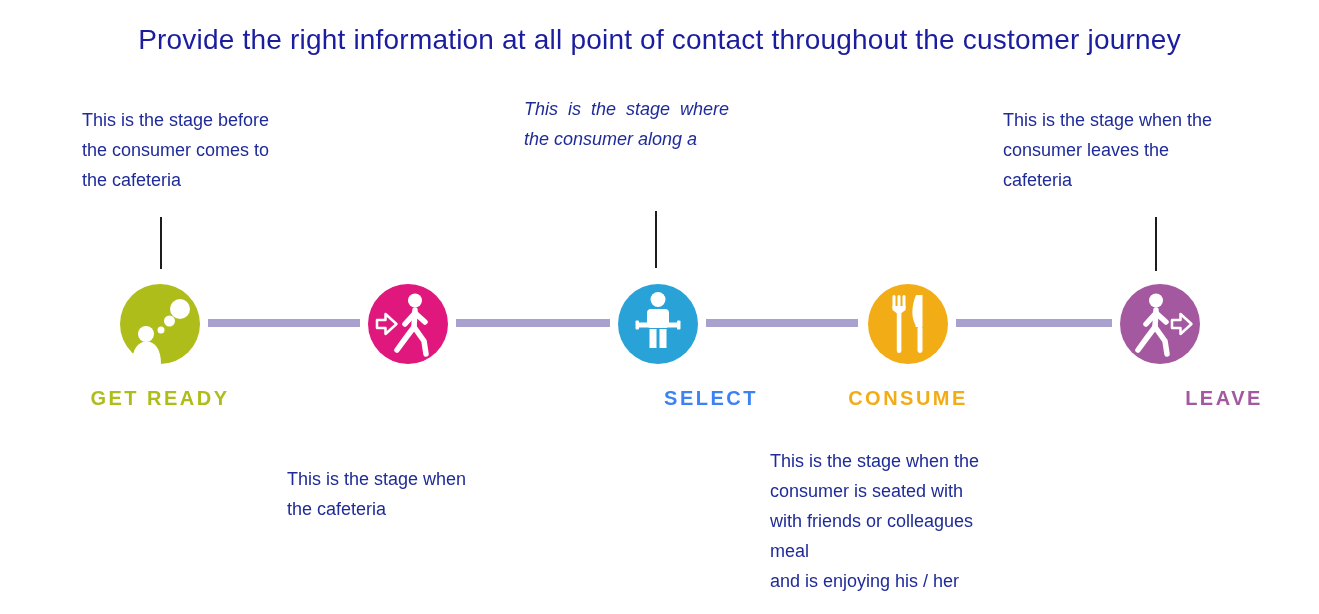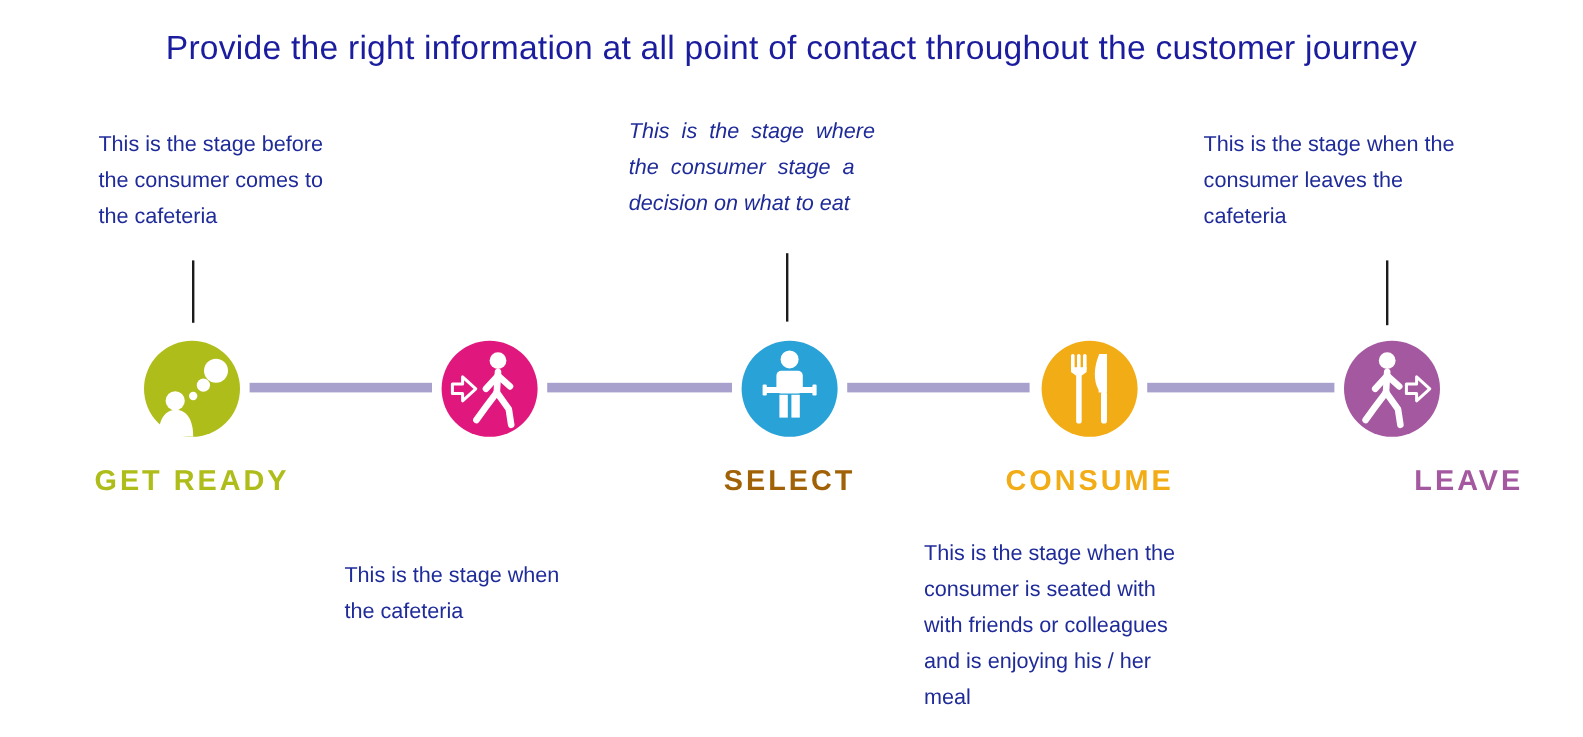--- a/index.html
+++ b/index.html
@@ -51,68 +51,67 @@
   .c1 { left: 120px;  background: #aebd1a; }
   .c2 { left: 368px;  background: #e0187e; }
   .c3 { left: 618px;  background: #29a2d8; }
   .c4 { left: 868px;  background: #f2ac15; }
   .c5 { left: 1120px; background: #a4589f; }
   .stage-label {
     position: absolute;
     top: 387px;
     width: 200px;
     text-align: center;
-    font-size: 24px;
+    font-size: 20px;
     font-weight: bold;
     letter-spacing: 2.5px;
     white-space: nowrap;
   }
   .l1 { left: 60px;   color: #aebd1a; }
   .l2 { left: 308px;  color: #e0187e; }
-  .l3 { left: 558px;  color: #a16207; }
+  .l3 { left: 558px;  color: #3b82f6; text-align: right; }
   .l4 { left: 808px;  color: #f2ac15; text-align: center; }
   .l5 { left: 1124px; color: #a4589f; }
   .stage-circle svg { display: block; }
 </style>
 </head>
 <body>
 
 <div class="page">
 
   <div class="title">Provide the right information at all point of contact throughout the customer journey</div>
 
   <div class="ann" style="left:82px; top:105px;">
     <div class="line">This is the stage before</div>
     <div class="line">the consumer comes to</div>
     <div class="line">the cafeteria</div>
   </div>
 
   <div class="ann justified" style="left:524px; top:94px;font-style:italic;">
     <div class="line">This is the stage where</div>
-    <div class="line">the consumer stage a</div>
-    <div class="line">decision on what to eat</div>
+    <div class="line">the consumer along a</div>
   </div>
 
   <div class="ann" style="left:1003px; top:105px;">
     <div class="line">This is the stage when the</div>
     <div class="line">consumer leaves the</div>
     <div class="line">cafeteria</div>
   </div>
 
   <div class="ann" style="left:287px; top:464px;">
     <div class="line">This is the stage when</div>
     <div class="line">the cafeteria</div>
   </div>
 
   <div class="ann" style="left:770px; top:446px;">
     <div class="line">This is the stage when the</div>
     <div class="line">consumer is seated with</div>
     <div class="line">with friends or colleagues</div>
+    <div class="line">meal</div>
     <div class="line">and is enjoying his / her</div>
-    <div class="line">meal</div>
   </div>
 
   <div class="leader" style="left:160px; top:217px; height:52px;"></div>
   <div class="leader" style="left:655px; top:211px; height:57px;"></div>
   <div class="leader" style="left:1155px; top:217px; height:54px;"></div>
 
   <div class="track" style="left:208px; width:152px;"></div>
   <div class="track" style="left:456px; width:154px;"></div>
   <div class="track" style="left:706px; width:152px;"></div>
   <div class="track" style="left:956px; width:156px;"></div>

